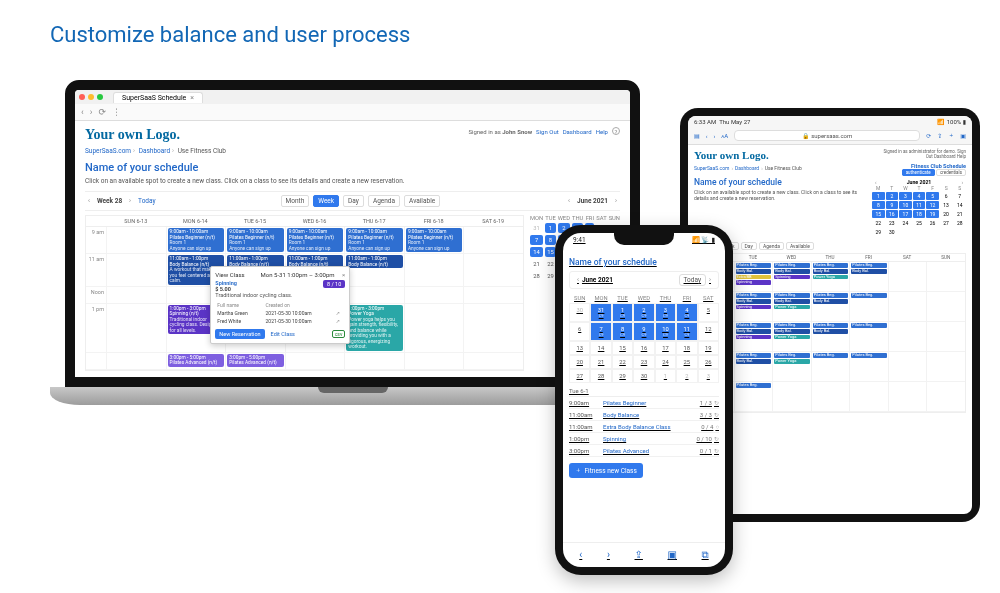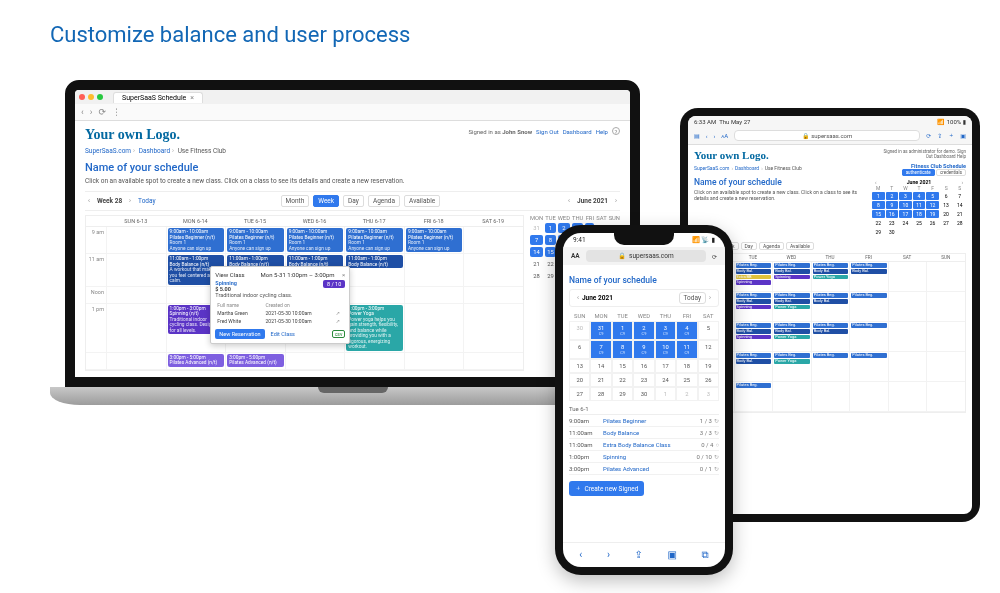--- a/index.html
+++ b/index.html
@@ -95,21 +95,21 @@
   .pill.on{background:#3079ed; color:#fff; border-color:#3079ed;}
   .ipad-grid{ border:1px solid #eee; font-size:4.6px;}
   .ipad-grid .ig-head{display:flex; border-bottom:1px solid #eee;}
   .ipad-grid .ig-head div{flex:1; text-align:center; padding:1px 0; color:#666;}
   .ipad-grid .ig-row{display:flex;}
   .ipad-grid .ig-row > div{flex:1; border-left:1px solid #f2f2f2; border-bottom:1px solid #f2f2f2; min-height:30px; padding:1px;}
   .ev2{border-radius:1px; font-size:4px; color:#fff; padding:0 1px; margin-bottom:1px; line-height:1.2; white-space:nowrap; overflow:hidden;}
   .ev2.blue{background:#2f6fd1;} .ev2.purp{background:#5b34c6;} .ev2.teal{background:#2aa7a7;} .ev2.dblue{background:#1f4fa5;} .ev2.yel{background:#e0c23a;} .ev2.lpurp{background:#7e5fe0;}
 
   
-  .iphone{ position:absolute; left:555px; top:225px; width:178px; height:350px; z-index:5; background:#111; border-radius:26px; padding:8px; box-shadow:0 6px 18px rgba(0,0,0,.25);}
+  .iphone{ position:absolute; left:555px; top:225px; width:178px; height:350px; z-index:5; background:#111; border-radius:26px; padding:8px; box-shadow:0 6px 18px rgba(0,0,0,.25);text-decoration:underline;}
   .iphone-notch{ position:absolute; top:8px; left:50%; transform:translateX(-50%); width:60px; height:12px; background:#111; border-radius:0 0 10px 10px; z-index:6;}
   .iphone-screen{ width:100%; height:100%; background:#fff; border-radius:18px; overflow:hidden; font-size:6px; display:flex; flex-direction:column;}
   .ip-status{ display:flex; justify-content:space-between; padding:3px 10px; font-size:6.5px; color:#222; }
   .ip-addr{ display:flex; align-items:center; gap:6px; padding:3px 8px; background:#f3f3f3;}
   .ip-addr .bar{ flex:1; background:#e3e3e3; border-radius:4px; text-align:center; padding:2px 0; color:#333; font-size:6.5px; display:flex; align-items:center; justify-content:center; gap:3px;}
   .ip-addr .aa{font-size:6.5px; color:#333; font-weight:600;}
   .ip-addr .reload{color:#333;}
   .ip-page{ padding:4px 6px; flex:1; overflow:hidden;}
   .ip-row{ display:flex; justify-content:space-between; align-items:center; border:1px solid #eee; border-radius:3px; padding:2px 4px; margin-top:4px; font-size:6.5px;}
   .ip-row .chev{color:#888;}
@@ -630,28 +630,20 @@
   </div>
 </div>
 
 <div class="iphone">
   <div class="iphone-notch"></div>
   <div class="iphone-screen">
     <div class="ip-status">
       <span>9:41</span>
       <span>📶 📡 ▮</span>
     </div>
-    <div class="ip-addr">
-      <span class="aa">AA</span>
-      <div class="bar">
-          <span>🔒</span>
-          <span>supersaas.com</span>
-        </div>
-      <span class="reload">⟳</span>
-    </div>
     <div class="ip-page">
       <div class="sched-title" style="font-size:8.5px;">Name of your schedule</div>
       <div class="ip-row">
         <span class="chev">‹</span>
         <b>June 2021</b>
         <span style="flex:1;"></span>
         <span class="ip-today">Today</span>
         <span class="chev">›</span>
       </div>
       <div class="ip-calgrid">
@@ -736,21 +728,21 @@
             <span class="t">3:00pm</span>
             <span class="n">Pilates Advanced</span>
             <span class="s">
               <span>0 / 1</span>
               <span class="repeat">↻</span>
             </span>
           </div>
       </div>
       <span class="ip-primary">
           <span>＋</span>
-          <span>Create new Signed</span>
+          <span>Fitness new Class</span>
         </span>
     </div>
     <div class="ip-bottom">
       <span>‹</span>
       <span>›</span>
       <span>⇪</span>
       <span>▣</span>
       <span>⧉</span>
     </div>
   </div>

